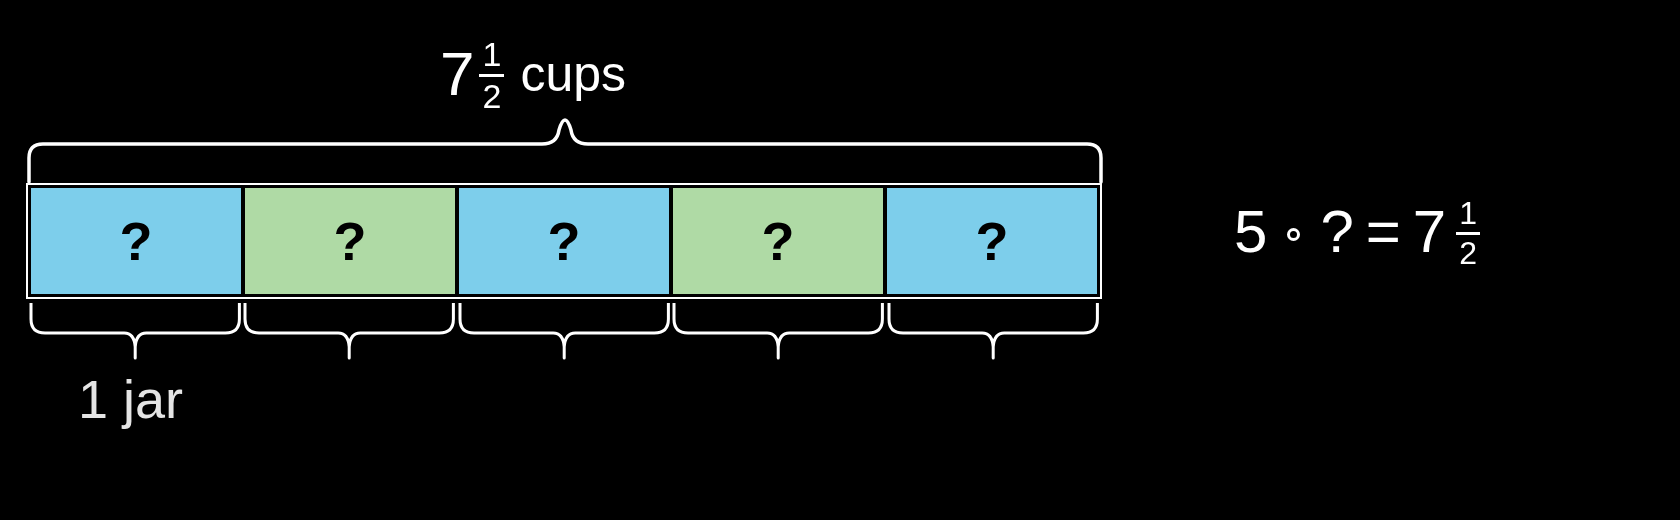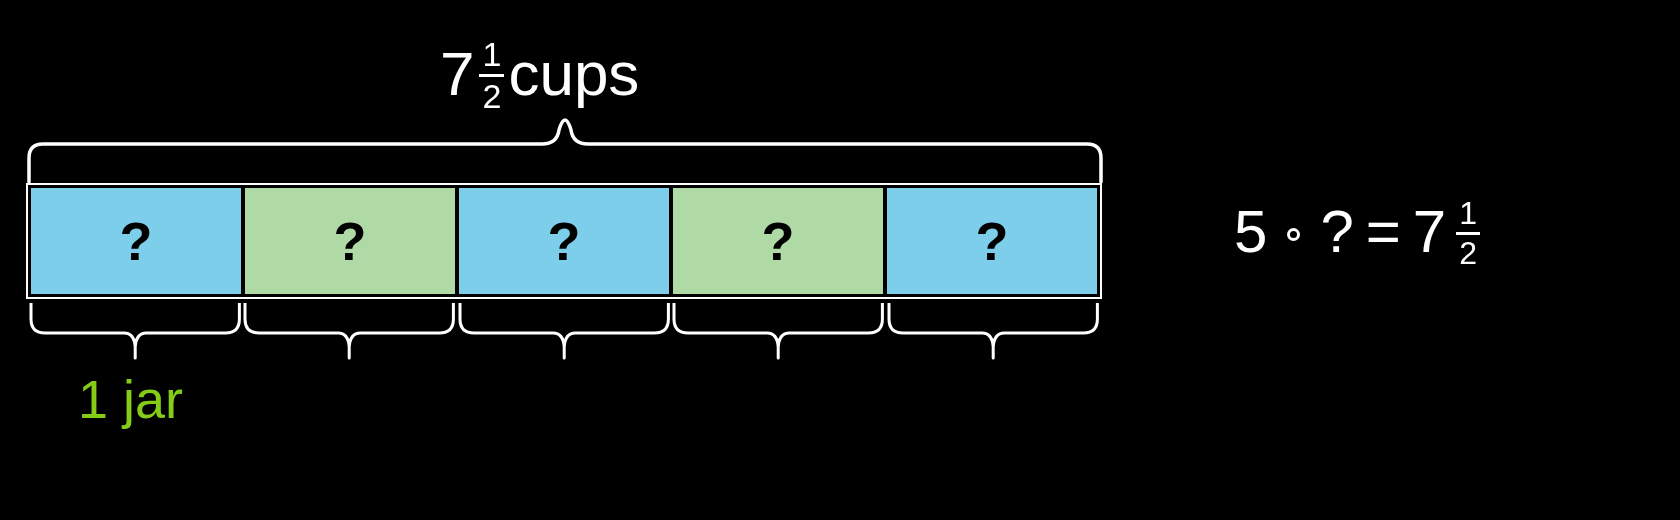--- a/index.html
+++ b/index.html
@@ -55,22 +55,22 @@
   .frac .bar {
     width: 100%;
     min-width: 22px;
     height: 3px;
     background: #ffffff;
   }
   .frac .den {
     padding: 2px 3px 0 3px;
   }
   .unit-word {
-    margin-left: 2px;
-    font-size: 62px;
+    margin-left: 14px;
+    font-size: 50px;
     line-height: 1;
   }
 
   
   .top-brace {
     position: absolute;
     left: 26px;
     top: 118px;
     width: 1078px;
     height: 66px;
@@ -132,21 +132,21 @@
     height: 100%;
   }
 
   
   .bottom-label {
     position: absolute;
     left: 78px;
     top: 372px;
     font-size: 54px;
     line-height: 1;
-    color: #84cc16;
+    color: #e5e5e5;
     white-space: nowrap;
   }
 
   
   .equation {
     position: absolute;
     left: 1228px;
     top: 196px;
     display: flex;
     align-items: center;

